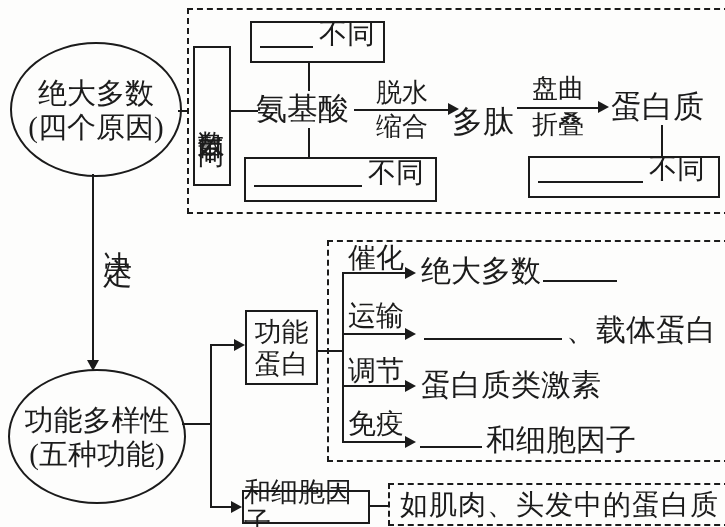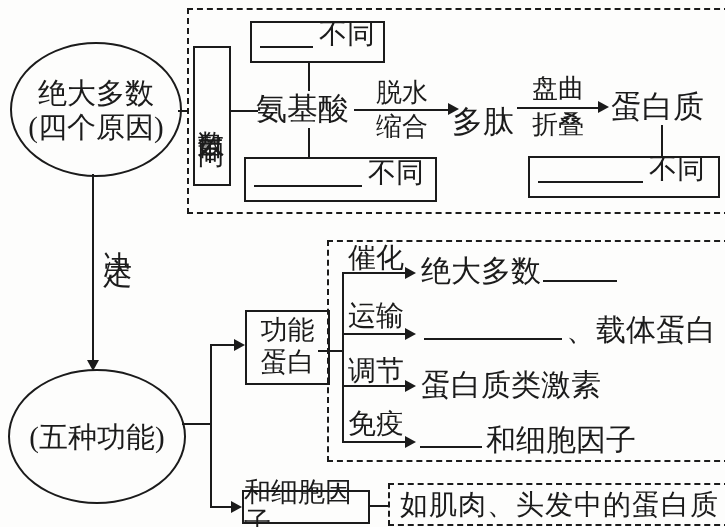--- a/index.html
+++ b/index.html
@@ -35,20 +35,21 @@
     <div>(四个原因)</div>
   </div>
 
   <i class="lh" style="left:178px;top:110px;width:10px;"></i>
 
   <i class="lv" style="left:92px;top:174px;height:188px;"></i>
   <i class="ah-d" style="left:87px;top:360px;"></i>
   <div class="vtext" style="left:98px;top:228px;font-size:29px;letter-spacing:6px;">决定</div>
 
   <div class="ellipse" style="left:8px;top:369px;width:174px;height:131px;">
+    <div>功能多样性</div>
     <div>(五种功能)</div>
   </div>
 
   <div class="dbox" style="left:187px;top:8px;width:543px;height:206px;"></div>
 
   <div class="sbox vtext" style="left:193px;top:46px;width:38px;height:140px;text-align:center;font-size:27px;letter-spacing:4px;padding-top:4px;">数目不同</div>
 
   <i class="lh" style="left:231px;top:110px;width:27px;"></i>
 
   <div class="sbox blankbox" style="left:250px;top:21px;width:135px;height:42px;">
@@ -90,21 +91,21 @@
 
   <i class="lh" style="left:182px;top:423px;width:30px;"></i>
   <i class="lv" style="left:210px;top:344px;height:164px;"></i>
   <i class="lh" style="left:210px;top:344px;width:26px;"></i>
   <i class="ah-r" style="left:234px;top:339px;"></i>
   <i class="lh" style="left:210px;top:506px;width:23px;"></i>
   <i class="ah-r" style="left:231px;top:501px;"></i>
 
   <div class="dbox" style="left:327px;top:240px;width:403px;height:222px;"></div>
 
-  <div class="sbox" style="left:245px;top:310px;width:85px;height:75px;display:flex;flex-direction:column;align-items:center;justify-content:center;font-size:27px;line-height:32px;font-family:Liberation Mono, monospace;">
+  <div class="sbox" style="left:245px;top:310px;width:73px;height:75px;display:flex;flex-direction:column;align-items:center;justify-content:center;font-size:27px;line-height:32px;">
     <div>功能</div>
     <div>蛋白</div>
   </div>
 
   <i class="lh" style="left:318px;top:350px;width:25px;"></i>
   <i class="lv" style="left:342px;top:272px;height:171px;"></i>
 
   <div class="brlabel" style="left:348px;top:244px;">催化</div>
   <i class="lh" style="left:344px;top:272px;width:62px;"></i>
   <i class="ah-r" style="left:405px;top:267px;"></i>

